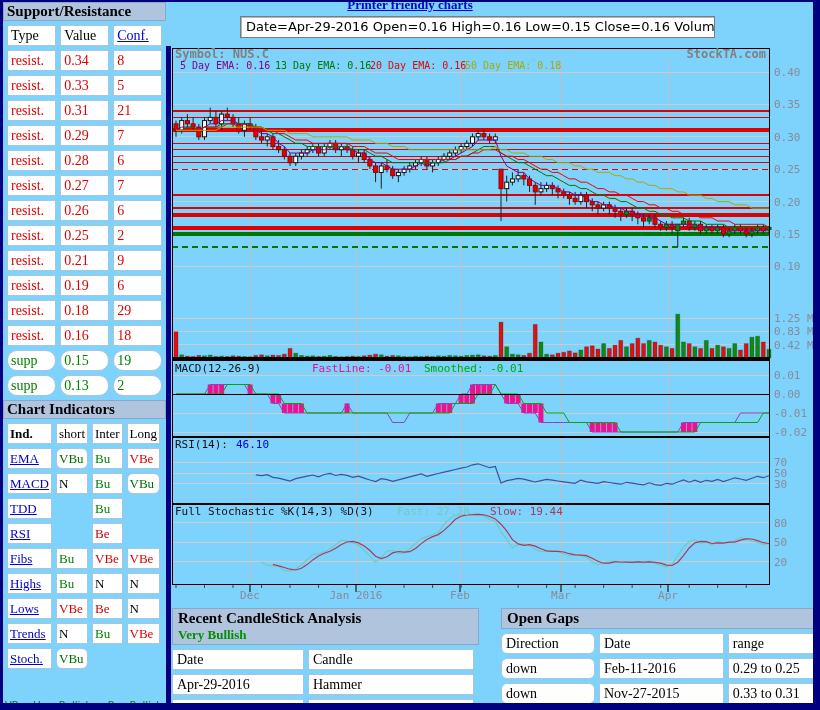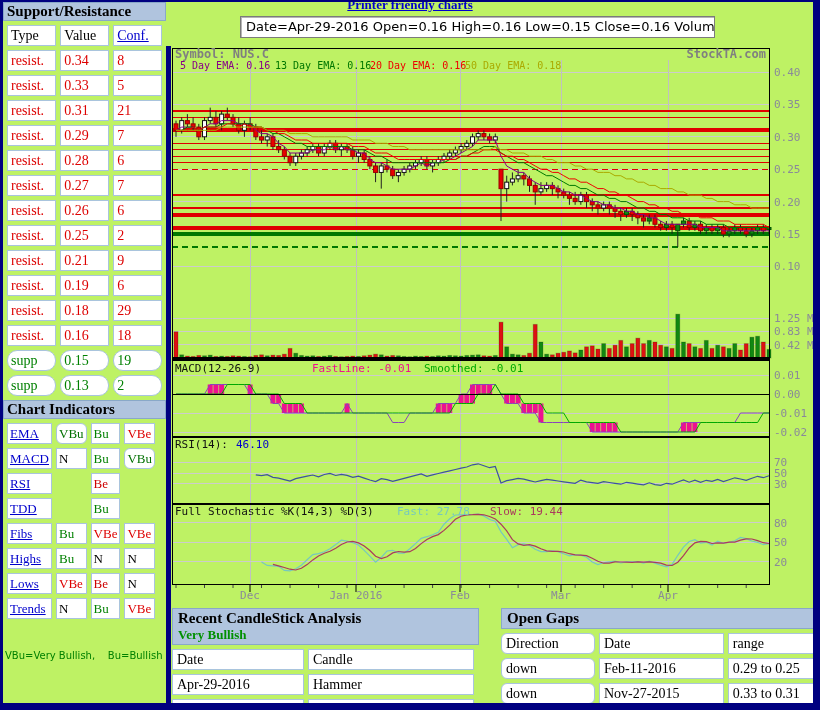--- a/index.html
+++ b/index.html
@@ -1,16 +1,16 @@
 <!DOCTYPE html>
 <html><head>
 <meta charset="utf-8">
 <style>
   html,body{margin:0;padding:0;background:#fff;}
-  .page{position:relative;width:820px;height:710px;overflow:hidden;background:#bef264;
+  .page{position:relative;width:820px;height:710px;overflow:hidden;background:#7dd3fc;
         font-family:"Liberation Serif",serif;}
   
   .edge{position:absolute;background:#000080;z-index:6;}
   .edge.top{left:0;top:0;width:820px;height:2px;}
   .edge.left{left:0;top:0;width:3px;height:710px;}
   .edge.right{left:813px;top:0;width:7px;height:710px;}
   .edge.bottom{left:0;top:703px;width:820px;height:7px;}
   .edge.divider{left:166px;top:46px;width:5px;height:664px;}
 
   
@@ -150,44 +150,50 @@
             <td class="t-supp">supp</td>
             <td class="t-supp">0.13</td>
             <td class="t-supp">2</td>
           </tr>
         </tbody>
       </table>
     <div class="sec-header">Chart Indicators</div>
     <table class="side" id="ind-table">
         <tbody>
           <tr>
+            <td style="font-weight: bold;">Ind.</td>
+            <td>short</td>
+            <td>Inter</td>
+            <td>Long</td>
+          </tr>
+          <tr>
             <td><a class="lnk" href="#">EMA</a></td>
             <td class="c-vbu">VBu</td>
             <td class="c-bu">Bu</td>
             <td class="c-vbe">VBe</td>
           </tr>
           <tr>
             <td><a class="lnk" href="#">MACD</a></td>
             <td class="c-n">N</td>
             <td class="c-bu">Bu</td>
             <td class="c-vbu">VBu</td>
           </tr>
           <tr>
+            <td><a class="lnk" href="#">TDD</a></td>
+            <td class="empty"></td>
+            <td class="c-bu">Bu</td>
+            <td class="empty"></td>
+          </tr>
+          <tr>
             <td><a class="lnk" href="#">RSI</a></td>
             <td class="empty"></td>
             <td class="c-be">Be</td>
             <td class="empty"></td>
           </tr>
           <tr>
-            <td><a class="lnk" href="#">TDD</a></td>
-            <td class="empty"></td>
-            <td class="c-bu">Bu</td>
-            <td class="empty"></td>
-          </tr>
-          <tr>
             <td><a class="lnk" href="#">Fibs</a></td>
             <td class="c-bu">Bu</td>
             <td class="c-vbe">VBe</td>
             <td class="c-vbe">VBe</td>
           </tr>
           <tr>
             <td><a class="lnk" href="#">Highs</a></td>
             <td class="c-bu">Bu</td>
             <td class="c-n">N</td>
             <td class="c-n">N</td>
@@ -196,20 +202,26 @@
             <td><a class="lnk" href="#">Lows</a></td>
             <td class="c-vbe">VBe</td>
             <td class="c-be">Be</td>
             <td class="c-n">N</td>
           </tr>
           <tr>
             <td><a class="lnk" href="#">Trends</a></td>
             <td class="c-n">N</td>
             <td class="c-bu">Bu</td>
             <td class="c-vbe">VBe</td>
+          </tr>
+          <tr>
+            <td><a class="lnk" href="#">Stoch.</a></td>
+            <td class="c-vbu">VBu</td>
+            <td class="empty"></td>
+            <td class="empty"></td>
           </tr>
         </tbody>
       </table>
     <div class="legend">
       <div class="lg">VBu=Very Bullish,    Bu=Bullish</div>
       
       
     </div>
   </div>
 

